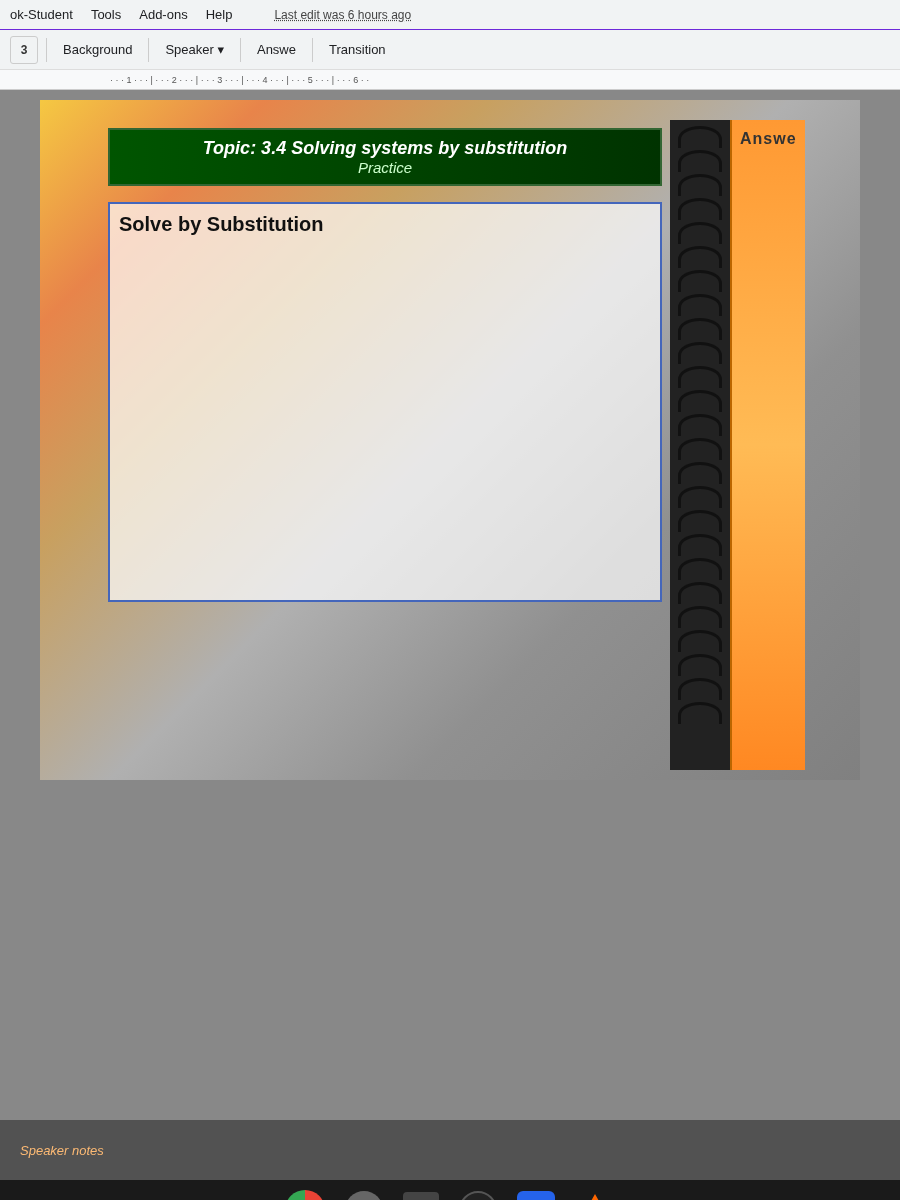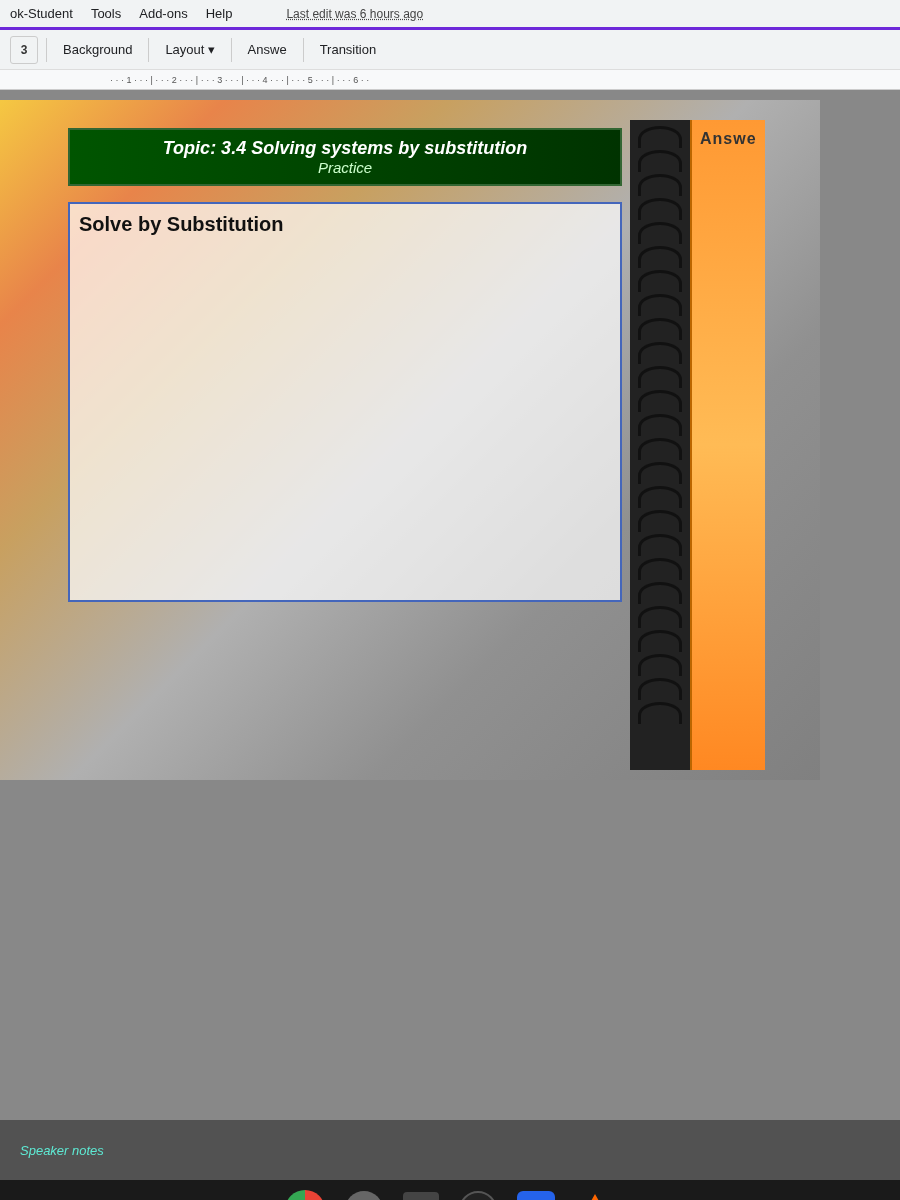--- a/index.html
+++ b/index.html
@@ -13,38 +13,38 @@
     }
 
     
     .menu-bar {
       background: #f1f3f4;
       height: 30px;
       display: flex;
       align-items: center;
       padding: 12px 10px;
       gap: 16px;
-      border-bottom: 3px solid #6d28d9;
+      border-bottom: 1px solid #6d28d9;
       position: relative;
     }
     .menu-bar-left {
       display: flex;
       align-items: center;
       gap: 18px;
     }
     .menu-item {
       font-size: 13px;
       color: #202124;
       cursor: pointer;
     }
     .last-edit {
       font-size: 12px;
       color: #444;
       text-decoration: underline dotted;
-      margin-left: 36px;
+      margin-left: 24px;
     }
 
     
     .toolbar {
       background: #f1f3f4;
       height: 40px;
       display: flex;
       align-items: center;
       padding: 0 10px;
       gap: 4px;
@@ -91,20 +91,21 @@
     }
 
     
     .slide-area {
       background: #888;
       width: 100%;
       height: calc(1200px - 90px - 60px - 20px);
       position: relative;
       display: flex;
       align-items: flex-start;
+      justify-content: center;
       padding: 10px 0;
     }
 
     
     .slide-container {
       width: 820px;
       height: 680px;
       position: relative;
       overflow: hidden;
       background: linear-gradient(135deg, #f5c842 0%, #e8844a 20%, #c0c0c0 50%, #888 80%);
@@ -187,21 +188,21 @@
 
     
     .speaker-notes {
       background: #525252;
       height: 60px;
       display: flex;
       align-items: center;
       padding: 0 20px;
     }
     .speaker-notes-text {
-      color: #5eead4;
+      color: #fdba74;
       font-size: 13px;
       font-style: italic;
     }
 
     
     .taskbar {
       background: #1a1a1a;
       height: 60px;
       display: flex;
       align-items: center;
@@ -306,21 +307,21 @@
     <span class="last-edit">Last edit was 6 hours ago</span>
   </div>
 </div>
 
 <div class="toolbar">
   <div class="toolbar-icon-btn" style="border:1px solid #ccc; font-size:12px; font-weight:bold; color:#333;">3</div>
   <div class="toolbar-divider"></div>
   <button class="toolbar-btn">Background</button>
   <div class="toolbar-divider"></div>
   <button class="toolbar-btn">
-    <span>Layout</span>
+    <span>Speaker</span>
     <span>▾</span>
   </button>
   <div class="toolbar-divider"></div>
   <button class="toolbar-btn">Answe</button>
   <div class="toolbar-divider"></div>
   <button class="toolbar-btn">Transition</button>
 </div>
 
 <div class="ruler">
   <div class="ruler-content">· · · 1 · · · | · · · 2 · · · | · · · 3 · · · | · · · 4 · · · | · · · 5 · · · | · · · 6 · ·</div>

